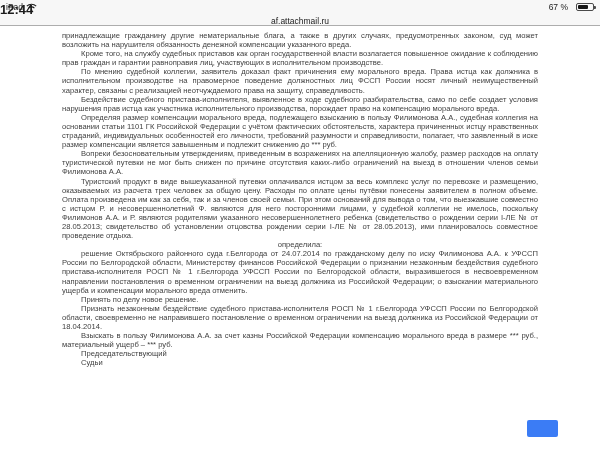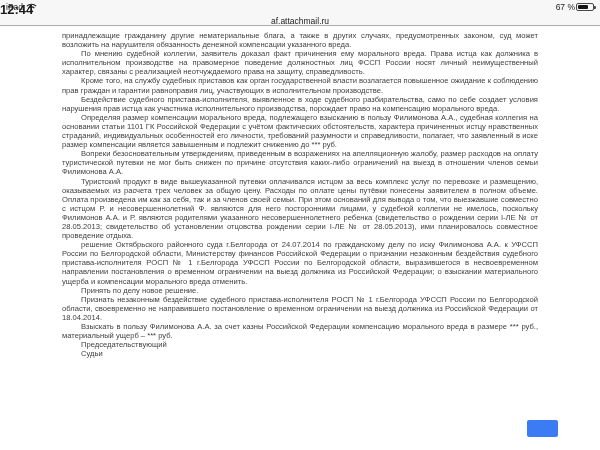--- a/index.html
+++ b/index.html
@@ -11,21 +11,21 @@
   .screen{position:relative;width:600px;height:450px;background:#fff;text-decoration:underline;}
 
   
   .topbar{
     position:absolute;top:0;left:0;width:600px;height:26px;
     background:#f7f7f7;border-bottom:1px solid #adadad;box-sizing:border-box;
   }
   .row1{position:absolute;top:2px;left:0;width:100%;height:11px;font-size:8.5px;color:#1c1c1c;}
   .row1 .left{position:absolute;left:6px;top:0;display:flex;align-items:center;gap:3px;}
   .row1 .time{position:absolute;left:0;right:0;text-align:left;font-weight:bold;font-size:13px;}
-  .row1 .right{position:absolute;right:6px;top:0;display:flex;align-items:center;gap:1px;}
+  .row1 .right{position:absolute;right:6px;top:0;display:flex;align-items:center;gap:8px;}
   .batt{position:relative;display:inline-block;width:18px;height:8px;border:1px solid #4a4a4a;border-radius:2px;box-sizing:border-box;background:#f7f7f7;}
   .batt .fill{position:absolute;left:1px;top:1px;bottom:1px;width:64%;background:#161616;border-radius:1px;}
   .batt .nub{position:absolute;right:-3px;top:2px;width:2px;height:3px;background:#4a4a4a;border-radius:0 1px 1px 0;}
   .row2{
     position:absolute;top:13px;left:0;width:100%;height:12px;
     display:flex;align-items:center;justify-content:center;gap:3px;
     font-size:8.5px;color:#222;flex-direction:column;
   }
 
   
@@ -72,26 +72,27 @@
       <svg width="7" height="9" viewBox="0 0 7 9">
         <path d="M2 4 V2.7 a1.5 1.5 0 0 1 3 0 V4" stroke="#3c3c3c" stroke-width="1" fill="none"></path>
         <rect x="1" y="4" width="5" height="4.3" rx="0.7" fill="#3c3c3c"></rect>
       </svg>
       <span>af.attachmail.ru</span>
     </div>
   </header>
 
   <main class="page">
     <p class="cont">принадлежащие гражданину другие нематериальные блага, а также в других случаях, предусмотренных законом, суд может возложить на нарушителя обязанность денежной компенсации указанного вреда.</p>
+    <p>Кроме того, на службу судебных приставов как орган государственной власти возлагается повышенное ожидание к соблюдению прав граждан и гарантии равноправия лиц, участвующих в исполнительном производстве.</p>
     <p>По мнению судебной коллегии, заявитель доказал факт причинения ему морального вреда. Права истца как должника в исполнительном производстве на правомерное поведение должностных лиц ФССП России носят личный неимущественный характер, связаны с реализацией неотчуждаемого права на защиту, справедливость.</p>
-    <p>Кроме того, на службу судебных приставов как орган государственной власти возлагается повышенное ожидание к соблюдению прав граждан и гарантии равноправия лиц, участвующих в исполнительном производстве.</p>
     <p>Бездействие судебного пристава-исполнителя, выявленное в ходе судебного разбирательства, само по себе создает условия нарушения прав истца как участника исполнительного производства, порождает право на компенсацию морального вреда.</p>
     <p>Определяя размер компенсации морального вреда, подлежащего взысканию в пользу Филимонова А.А., судебная коллегия на основании статьи 1101 ГК Российской Федерации с учётом фактических обстоятельств, характера причиненных истцу нравственных страданий, индивидуальных особенностей его личности, требований разумности и справедливости, полагает, что заявленный в иске размер компенсации является завышенным и подлежит снижению до *** руб.</p>
     <p>Вопреки безосновательным утверждениям, приведенным в возражениях на апелляционную жалобу, размер расходов на оплату туристической путевки не мог быть снижен по причине отсутствия каких-либо ограничений на выезд в отношении членов семьи Филимонова А.А.</p>
     <p>Туристский продукт в виде вышеуказанной путевки оплачивался истцом за весь комплекс услуг по перевозке и размещению, оказываемых из расчета трех человек за общую цену. Расходы по оплате цены путёвки понесены заявителем в полном объеме. Оплата произведена им как за себя, так и за членов своей семьи. При этом оснований для вывода о том, что выезжавшие совместно с истцом Р. и несовершеннолетний Ф. являются для него посторонними лицами, у судебной коллегии не имелось, поскольку Филимонов А.А. и Р. являются родителями указанного несовершеннолетнего ребенка (свидетельство о рождении серии I-ЛЕ № от 28.05.2013; свидетельство об установлении отцовства рождении серии I-ЛЕ № от 28.05.2013), ими планировалось совместное проведение отдыха.</p>
+    <p class="center">определила:</p>
     <p>решение Октябрьского районного суда г.Белгорода от 24.07.2014 по гражданскому делу по иску Филимонова А.А. к УФССП России по Белгородской области, Министерству финансов Российской Федерации о признании незаконным бездействия судебного пристава-исполнителя РОСП № 1 г.Белгорода УФССП России по Белгородской области, выразившегося в несвоевременном направлении постановления о временном ограничении на выезд должника из Российской Федерации; о взыскании материального ущерба и компенсации морального вреда отменить.</p>
     <p>Принять по делу новое решение.</p>
     <p>Признать незаконным бездействие судебного пристава-исполнителя РОСП № 1 г.Белгорода УФССП России по Белгородской области, своевременно не направившего постановление о временном ограничении на выезд должника из Российской Федерации от 18.04.2014.</p>
     <p>Взыскать в пользу Филимонова А.А. за счет казны Российской Федерации компенсацию морального вреда в размере *** руб., материальный ущерб – *** руб.</p>
     <p>Председательствующий</p>
     <p>Судьи</p>
   </main>
 
   <div class="blue-badge"></div>
 

